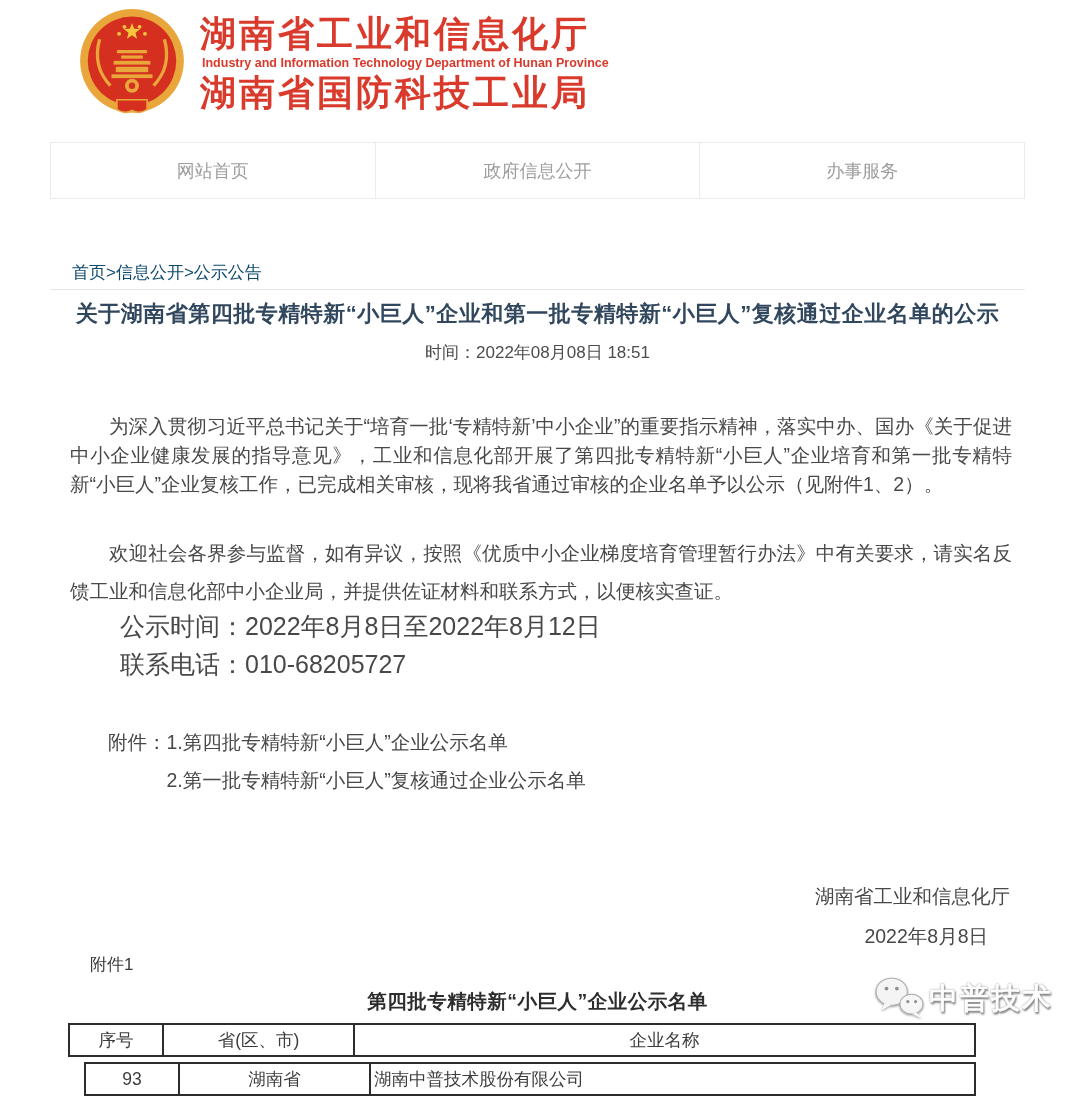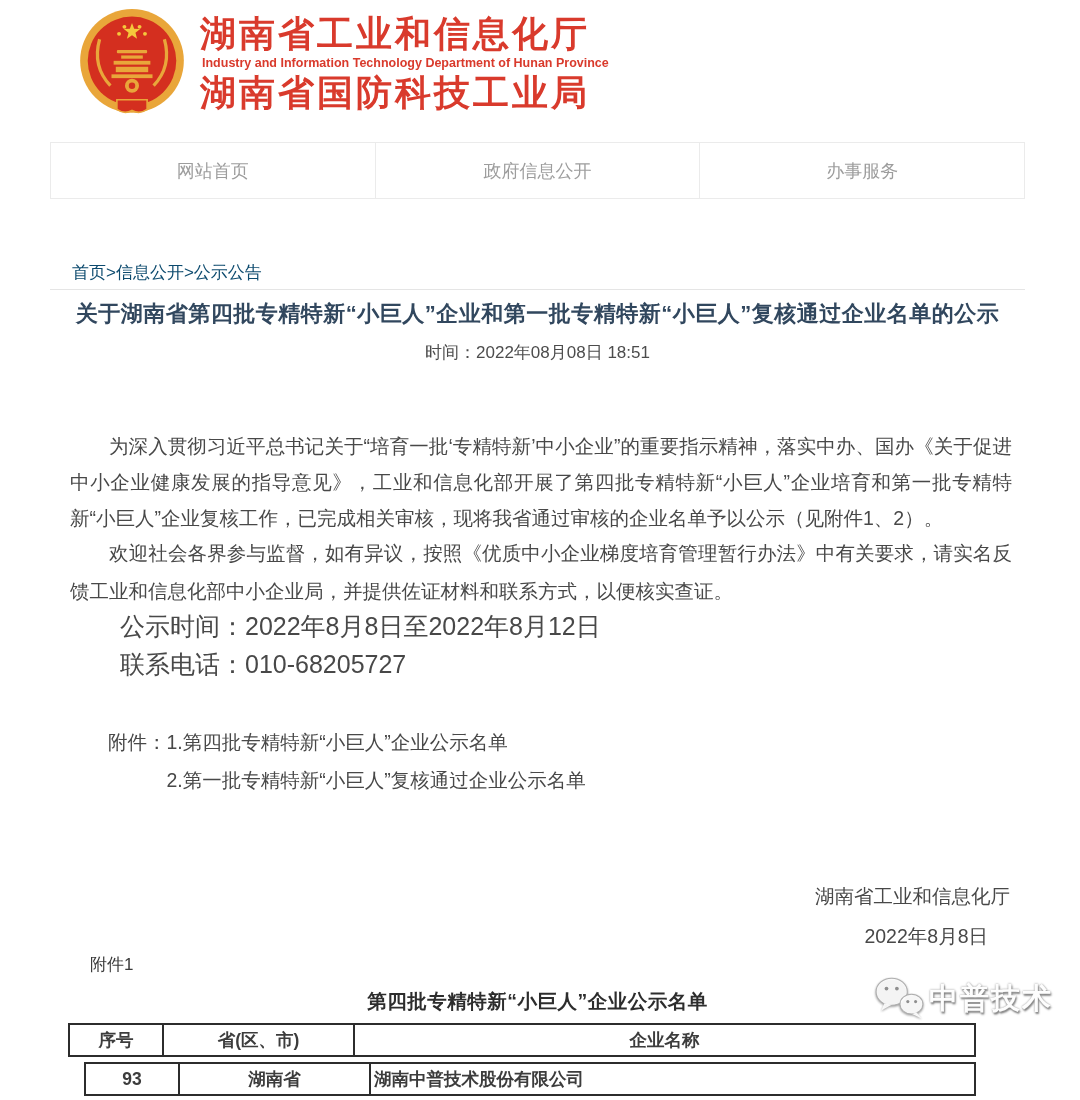--- a/index.html
+++ b/index.html
@@ -38,38 +38,38 @@
   
   .breadcrumb{position:absolute;top:261px;left:72px;font-size:17px;color:#0c4a6e;cursor:pointer;}
   .separator{position:absolute;top:289px;left:50px;width:975px;border-top:1px solid #e5e5e5;}
   
   .article-title{position:absolute;top:299px;left:50px;width:975px;text-align:center;
     font-size:22px;font-weight:bold;color:var(--navy);letter-spacing:.5px;white-space:nowrap;}
   .article-time{position:absolute;top:341px;left:50px;width:975px;text-align:center;
     font-size:17px;color:#4c4c4c;}
   .para{position:absolute;left:70px;width:942px;font-size:19.5px;color:var(--body);
     text-align:justify;text-indent:2em;margin:0;}
-  .p1{top:428px;line-height:36px;}
+  .p1{top:412px;line-height:29px;}
   .p2{top:534px;line-height:38px;}
   .info-line{position:absolute;left:70px;width:942px;font-size:25px;color:var(--body);
     line-height:38px;text-indent:2em;}
   .publish{top:607px;}
   .contact{top:645px;}
   .attachments{position:absolute;top:723px;left:108px;display:grid;
     grid-template-columns:auto auto;font-size:19.5px;color:var(--body);line-height:38px;}
   .att-spacer{width:100%;}
   .signature{position:absolute;left:50px;width:960px;text-align:right;
     font-size:19.5px;color:var(--body);line-height:38px;}
   .sig-org{top:877px;}
   .sig-date{top:917px;width:938px;}
   
   .att1-label{position:absolute;top:953px;left:90px;font-size:17px;color:#3a3a3a;}
   .table-title{position:absolute;top:988px;left:50px;width:975px;text-align:center;
     font-size:19.5px;font-weight:bold;color:#2d2d2d;letter-spacing:.5px;}
-  .company-table{position:absolute;top:1023px;left:68px;width:908px;font-weight:bold;}
+  .company-table{position:absolute;top:1023px;left:68px;width:908px;}
   .t-row{display:flex;border:2px solid var(--tbl);box-sizing:border-box;background:#fff;}
   .t-row.header{height:34px;}
   .t-row.data{height:34px;margin-top:5px;margin-left:16px;}
   .t-cell{display:flex;align-items:center;justify-content:center;box-sizing:border-box;
     font-size:17.5px;color:#3c3c3c;overflow:hidden;white-space:nowrap;}
   .c1{width:92px;}
   .c2{width:193px;border-left:2px solid var(--tbl);border-right:2px solid var(--tbl);}
   .c3{flex:1;}
   .t-row.data .c3{justify-content:flex-start;padding-left:3px;}
   

